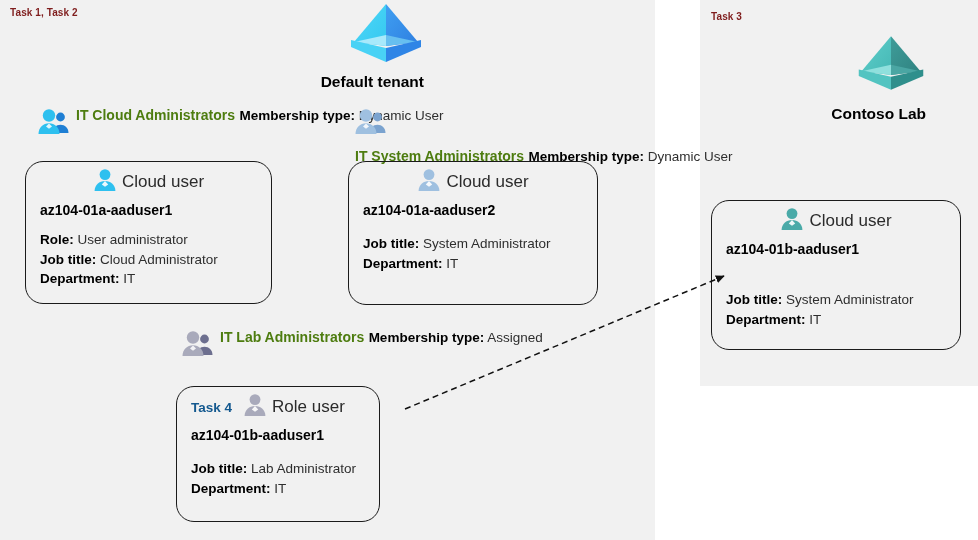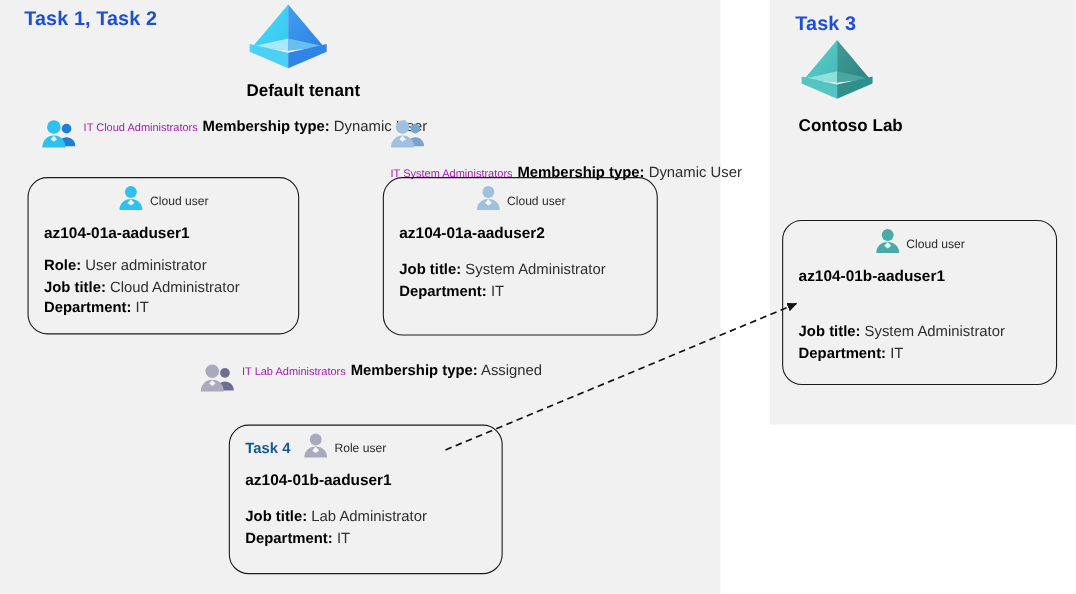--- a/index.html
+++ b/index.html
@@ -17,32 +17,31 @@
   }
   .panel {
     position: absolute;
     background: #f1f1f1;
   }
   #left-panel  { left: 0;   top: 0; width: 655px; height: 540px; }
   #right-panel { left: 700px; top: 0; width: 278px; height: 386px; }
 
   .task-label {
     position: absolute;
-    color: #1d4ed8;
-    font-weight: bold;
-    font-size: 18px;
+    color: #7f1d1d;
+    font-weight: bold;
+    font-size: 10px;
     letter-spacing: 0.1px;
     white-space: nowrap;
-    margin-left: 12px;
   }
   #task12-label { left: 10px;  top: 7px; }
   #task3-label  { left: 711px; top: 11px; }
 
   
-  .tenant-block { position: absolute; text-align: left; }
+  .tenant-block { position: absolute; text-align: right; }
   #default-tenant-block { left: 224px; top: 2px; width: 200px; }
   #new-tenant-block     { left: 726px; top: 34px; width: 200px; }
 
   .tenant-icon { display: block; margin: 0 auto; }
   .tenant-title {
     font-weight: bold;
     font-size: 15.5px;
     color: #000000;
     white-space: nowrap;
     line-height: 1.35;
@@ -57,61 +56,61 @@
     align-items: flex-start;
     gap: 6px;
   }
   #group-cloud-admins  { left: 38px;  top: 104px; }
   #group-system-admins { left: 355px; top: 104px; flex-direction: column; }
   #group-lab-admins    { left: 182px; top: 326px; }
 
   .group-icon { flex: 0 0 auto; margin-top: 5px; }
   .group-text { line-height: 1.42; }
   .group-name {
-    font-weight: normal;
-    font-size: 10px;
-    color: #a21caf;
+    font-weight: bold;
+    font-size: 14px;
+    color: #4d7c0f;
     white-space: nowrap;
   }
   .group-meta {
     font-size: 13.5px;
     color: #2e2e2e;
     white-space: nowrap;
   }
   .group-meta b { color: #000; }
 
   
   .user-card {
     position: absolute;
     border: 1.4px solid #1b1b1b;
     border-radius: 18px;
     background: transparent;
     box-sizing: border-box;
   }
   #card-aaduser1       { left: 25px;  top: 161px; width: 247px; height: 143px; }
   #card-aaduser2       { left: 348px; top: 161px; width: 250px; height: 144px; }
-  #card-guest-aaduser1 { left: 176px; top: 386px; width: 249px; height: 136px; margin-left: 32px; }
+  #card-guest-aaduser1 { left: 176px; top: 386px; width: 204px; height: 136px; }
   #card-new-aaduser1   { left: 711px; top: 200px; width: 250px; height: 150px; }
 
   .card-head {
     display: flex;
     align-items: center;
     gap: 5px;
     padding-top: 6px;
   }
   .card-head.centered { justify-content: center; }
   .card-head.with-task { padding-left: 14px; }
   .card-task {
     color: #14598f;
     font-weight: bold;
     font-size: 13.5px;
     margin-right: 6px;
   }
   .card-usertype {
-    font-size: 11px;
+    font-size: 17px;
     color: #2b2b2b;
   }
   .card-username {
     font-weight: bold;
     font-size: 14px;
     color: #000;
     padding-left: 14px;
     margin-top: 6px;
   }
   .card-attrs {

